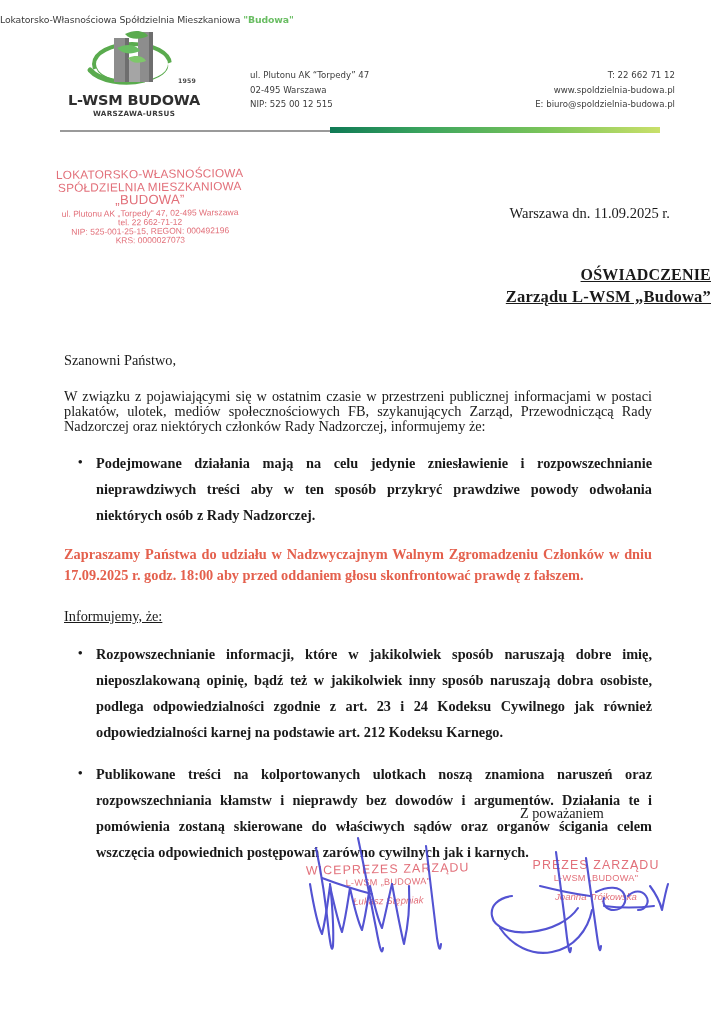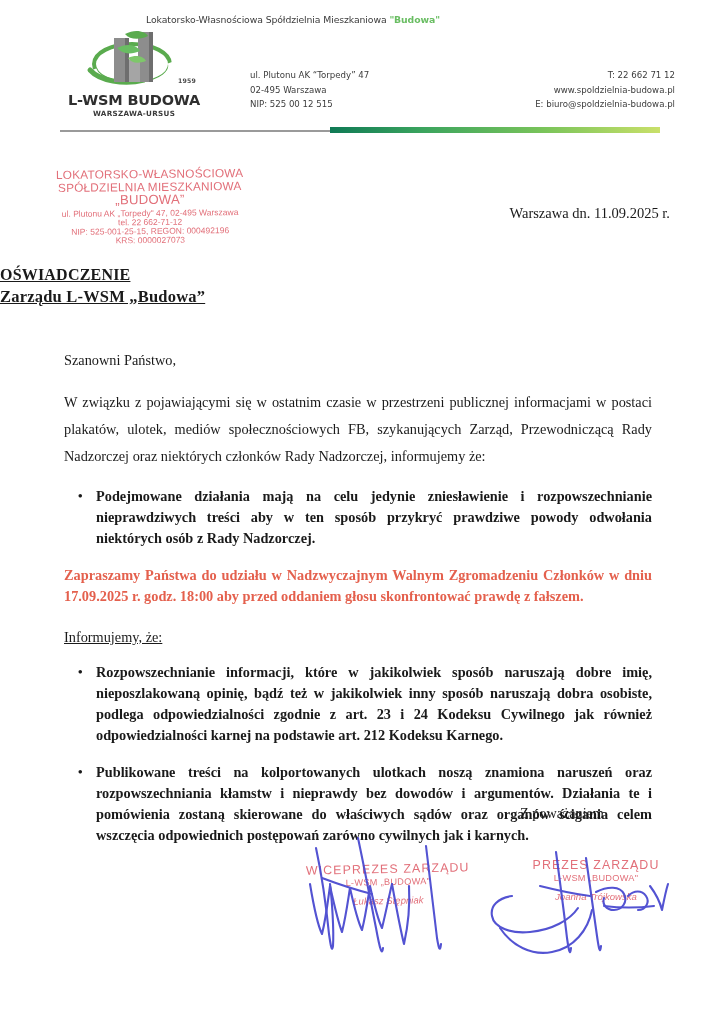--- a/index.html
+++ b/index.html
@@ -21,21 +21,21 @@
     position: absolute;
     top: 0; left: 0;
     width: 711px;
     height: 140px;
   }
   .lh-title {
     position: absolute;
     top: 14px;
     left: 0;
     width: 586px;
-    text-align: center;
+    text-align: left;
     font-family: "DejaVu Sans", sans-serif;
     font-size: 9.3px;
     letter-spacing: -0.1px;
     color: #3b3b3b;
   }
   .lh-title .brand {
     color: #69bd62;
     font-weight: bold;
   }
 
@@ -157,21 +157,21 @@
     text-align: right;
     font-size: 14.5px;
   }
 
   
   .doc-title {
     position: absolute;
     left: 0;
     top: 266px;
     width: 711px;
-    text-align: left;
+    text-align: right;
   }
   .doc-title .t1 {
     font-size: 16px;
     font-weight: bold;
     text-decoration: underline;
     letter-spacing: 0.2px;
   }
   .doc-title .t2 {
     font-size: 16.5px;
     font-weight: bold;
@@ -187,34 +187,34 @@
     top: 352px;
     width: 588px;
   }
   .greeting {
     font-size: 14.3px;
     margin-bottom: 20px;
   }
   p.para {
     font-size: 14.3px;
     text-align: justify;
-    line-height: 27px;
+    line-height: 15px;
     margin: 0 0 16px 0;
   }
   ul.bullets {
     margin: 0 0 6px 0;
     padding-left: 32px;
     list-style: none;
   }
   ul.bullets li {
     position: relative;
     font-size: 14.3px;
     font-weight: bold;
     text-align: justify;
-    line-height: 21px;
+    line-height: 26px;
     margin-bottom: 16px;
   }
   ul.bullets li::before {
     content: "\2022";
     position: absolute;
     left: -18px;
     top: -1px;
     font-size: 13px;
   }
   .highlight {

